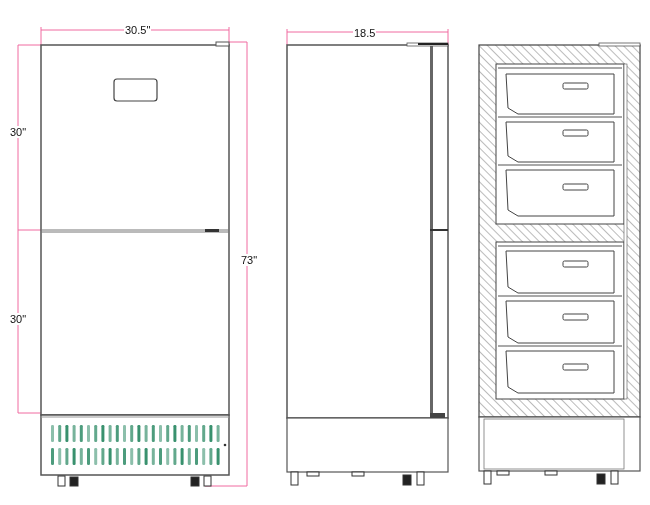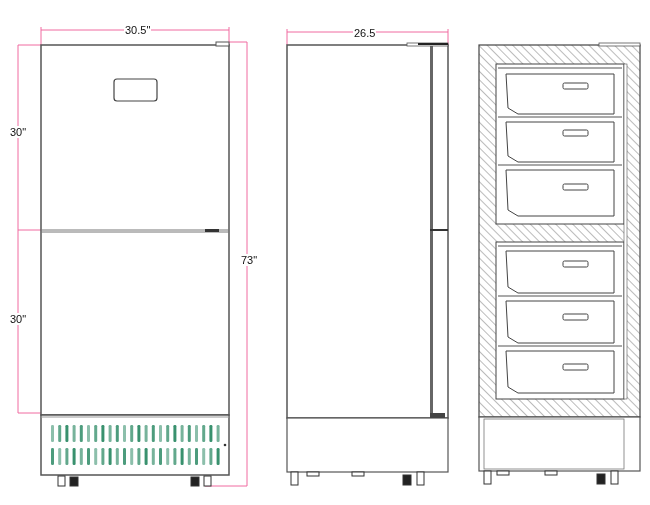--- a/index.html
+++ b/index.html
@@ -183,13 +183,13 @@
       <rect x="597" y="474" width="8" height="10" fill="#222"></rect>
       <rect x="611" y="471" width="7" height="13"></rect>
     </g>
   </g>
 </svg>
 
 <span class="dim-label" style="left:124px;top:24px;">30.5"</span>
 <span class="dim-label" style="left:9px;top:126px;">30"</span>
 <span class="dim-label" style="left:9px;top:313px;">30"</span>
 <span class="dim-label" style="left:240px;top:254px;">73"</span>
-<span class="dim-label" style="left:353px;top:27px;">26.5</span>
+<span class="dim-label" style="left:353px;top:27px;">18.5</span>
 
 </body></html>

